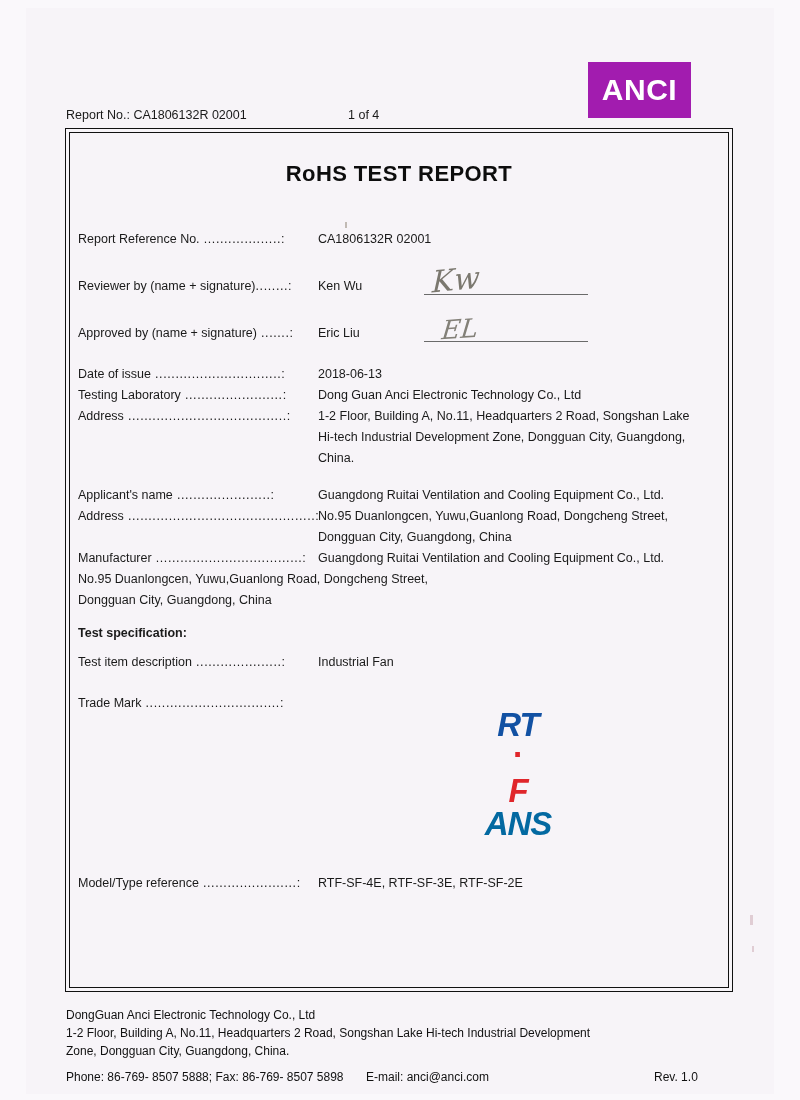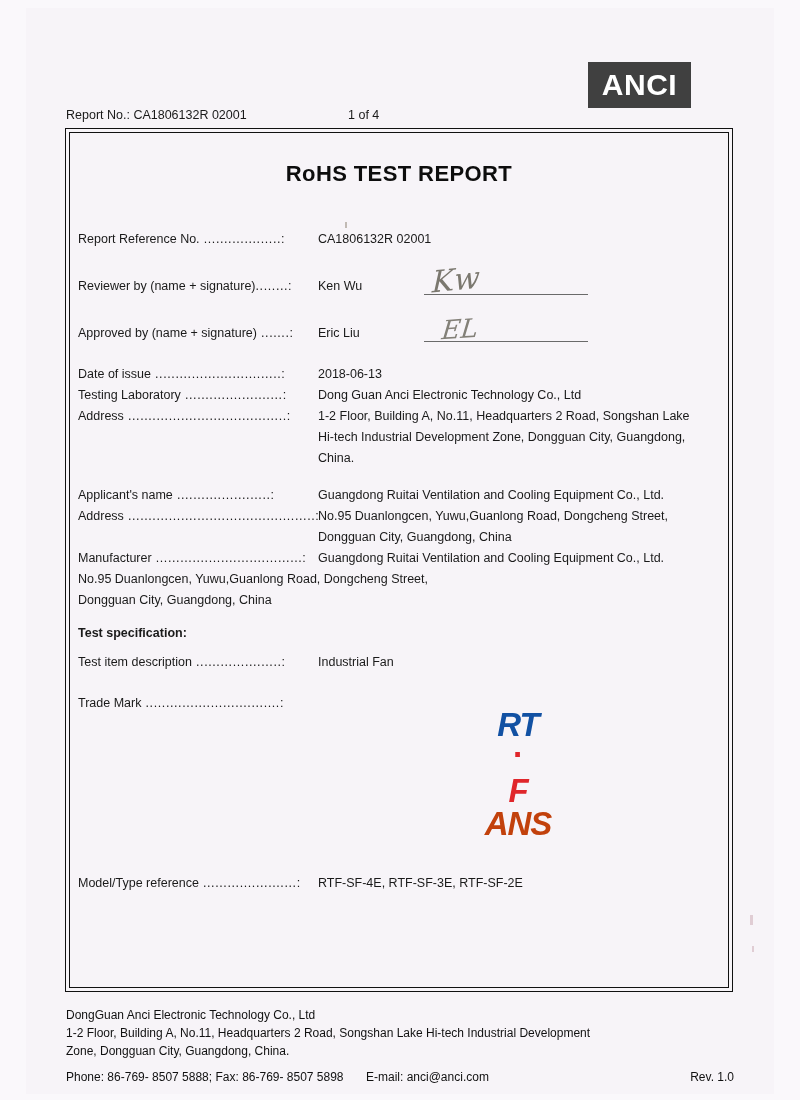--- a/index.html
+++ b/index.html
@@ -27,22 +27,22 @@
     position: absolute;
     left: 26px; top: 8px;
     width: 748px; height: 1086px;
     background: #f7f4f8;
   }
 
   
   .logo-box {
     position: absolute;
     left: 588px; top: 62px;
-    width: 103px; height: 46px;
-    background: #404040;
+    width: 103px; height: 56px;
+    background: #a21caf;
     display: flex;
     align-items: center;
     justify-content: center;
   }
   .logo-text {
     color: #ffffff;
     font-family: "Liberation Sans", sans-serif;
     font-weight: bold;
     font-size: 30px;
     letter-spacing: 0.5px;
@@ -203,42 +203,42 @@
     font-style: italic;
     font-size: 33px;
     color: #e0262b;
     letter-spacing: -1px;
   }
   .tm-ans {
     font-family: "Liberation Sans", sans-serif;
     font-weight: bold;
     font-style: italic;
     font-size: 33px;
-    color: #c2410c;
+    color: #0369a1;
     letter-spacing: -1px;
   }
 
   
   .footer {
     position: absolute;
     left: 66px; top: 1006px;
     width: 668px;
     font-size: 12px;
     color: #111;
     line-height: 18px;
   }
   .footer .f-line { white-space: pre; }
   .footer .f-contact {
     margin-top: 8px;
     position: relative;
     display: flex;
   }
   .footer .f-phone { flex: 0 0 300px; }
   .footer .f-email { flex: 1 1 auto; }
-  .footer .f-rev { flex: 0 0 80px; text-align: right; }
+  .footer .f-rev { flex: 0 0 80px; }
 
   
   .speck {
     position: absolute;
     background: #c9a6b0;
     opacity: 0.5;
   }
 </style>
 </head>
 <body>

